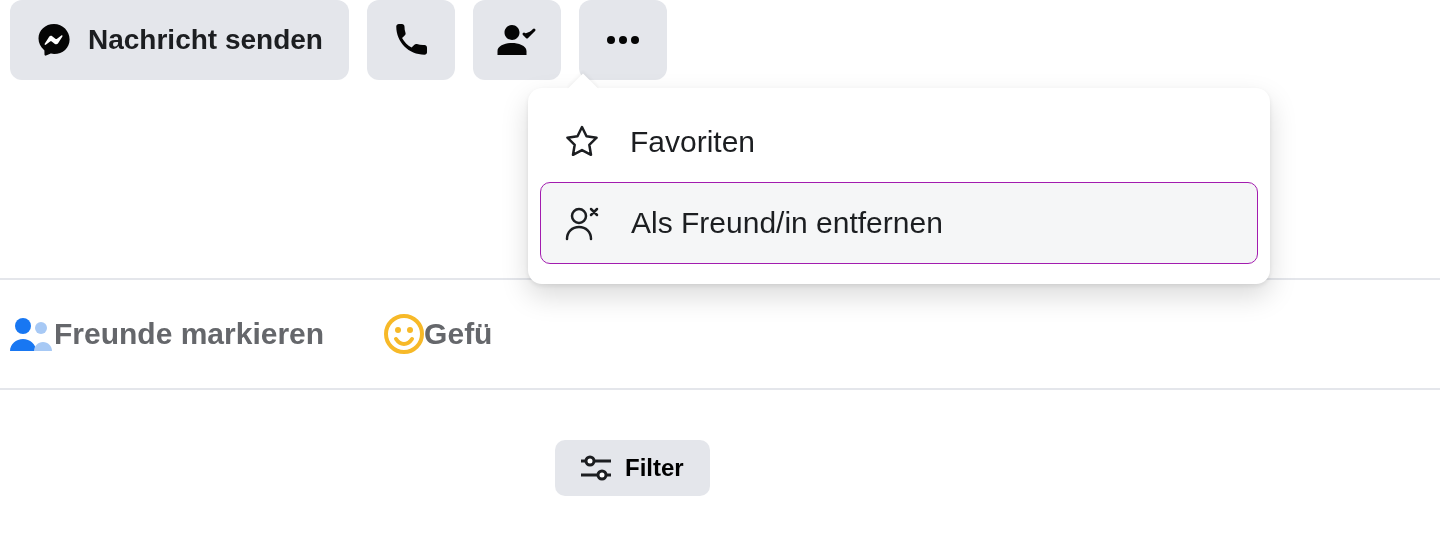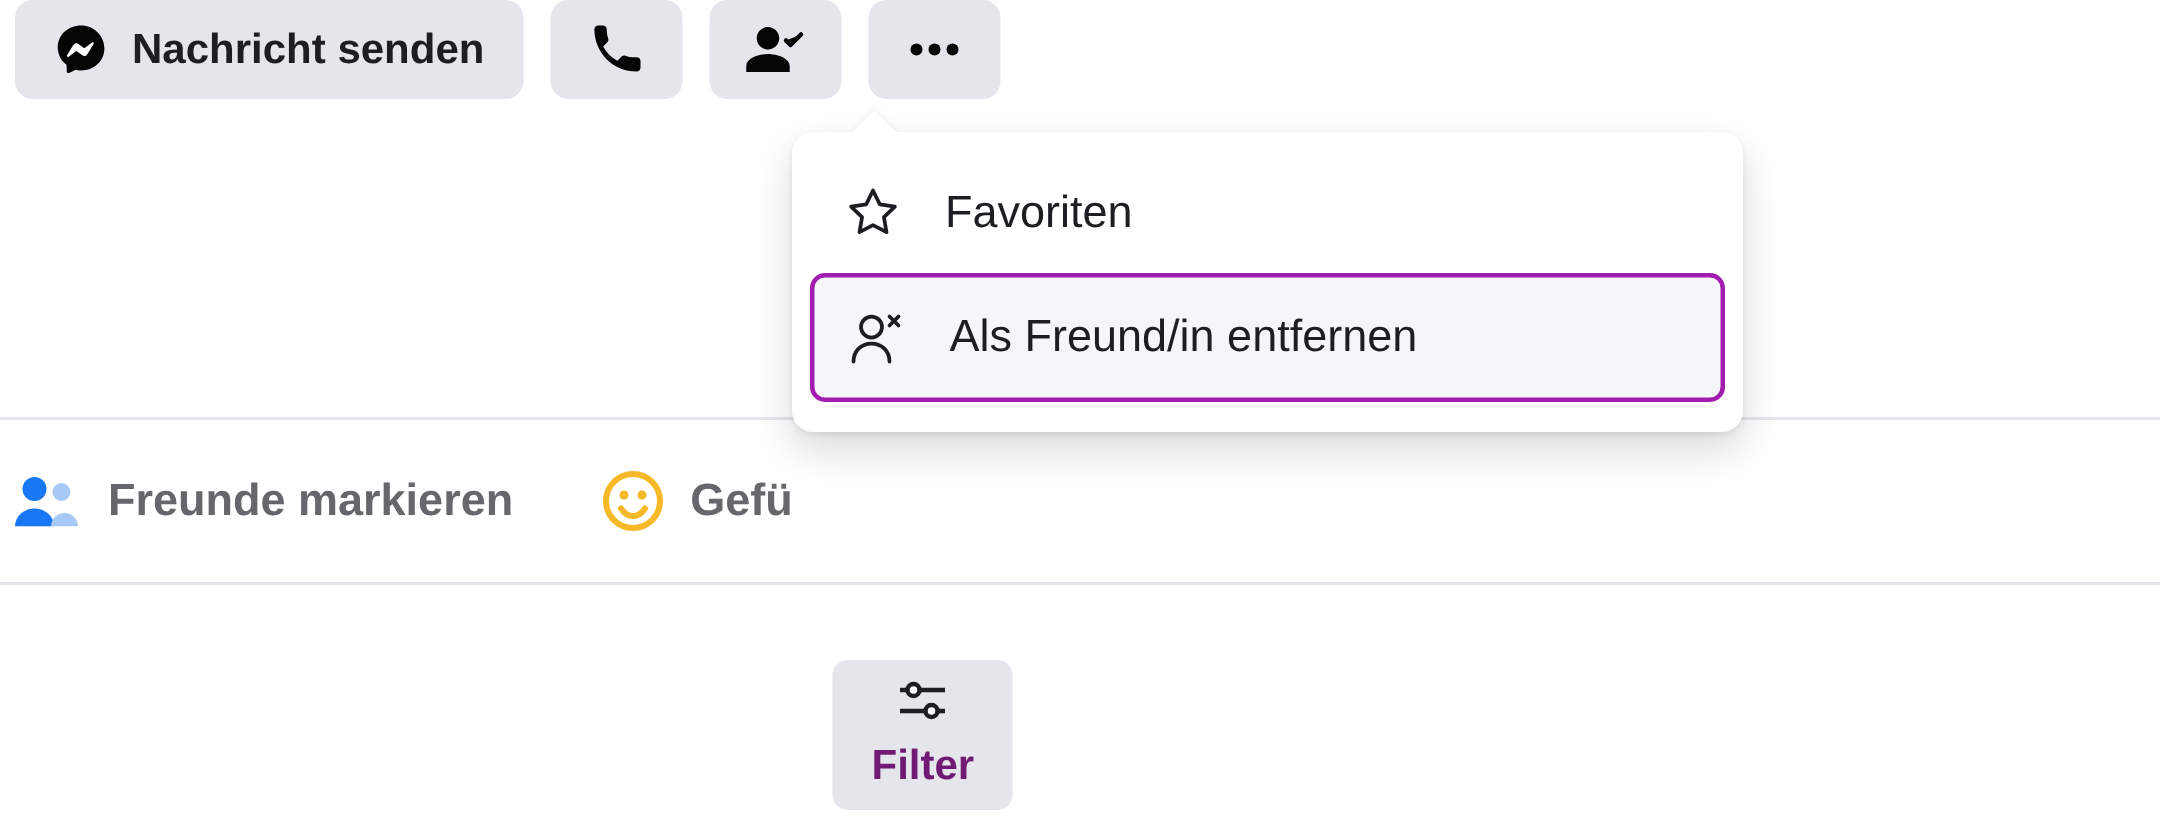--- a/index.html
+++ b/index.html
@@ -1,35 +1,35 @@
 <!DOCTYPE html>
 <html><head>
   <meta charset="utf-8">
   <style>
     * { box-sizing: border-box; margin: 0; padding: 0; }
     body { font-family: -apple-system, BlinkMacSystemFont, "Segoe UI", Helvetica, Arial, sans-serif; background: #fff; width: 1440px; height: 549px; overflow: hidden; color: #1c1e21; }
 
     .toolbar { display: flex; gap: 18px; padding: 0 10px; align-items: center; }
-    .btn { display: flex; align-items: center; justify-content: center; gap: 16px; height: 66px; background: #e4e6eb; border: none; border-radius: 12px; cursor: pointer; padding: 0 26px; font-weight: 700; font-size: 28px; color: #1c1e21; }
+    .btn { display: flex; align-items: center; justify-content: center; gap: 16px; height: 80px; background: #e4e6eb; border: none; border-radius: 12px; cursor: pointer; padding: 0 26px; font-weight: 700; font-size: 28px; color: #1c1e21; }
     .btn.icon-only { width: 88px; padding: 0; }
 
     .bg-row { position: absolute; left: 0; right: 0; }
     .bg-row.row1 { top: 100px; height: 180px; border-bottom: 2px solid #e4e6eb; background: #fff; }
     .bg-row.row2 { top: 280px; height: 110px; border-bottom: 2px solid #e4e6eb; display: flex; align-items: center; gap: 40px; padding-left: 0; }
     .bg-row.row3 { top: 390px; height: 159px; }
 
-    .action { display: flex; align-items: center; gap: 18px; font-size: 30px; font-weight: 600; color: #65676b; cursor: pointer; padding: 0 10px; }
+    .action { display: flex; align-items: center; font-size: 30px; font-weight: 600; color: #65676b; cursor: pointer; padding: 0 10px; }
     .action .ic { display: inline-flex; }
 
-    .filter-btn { position: absolute; left: 555px; top: 440px; display: flex; align-items: center; gap: 14px; background: #e4e6eb; border: none; border-radius: 10px; padding: 14px 26px; font-weight: 700; font-size: 28px; color: #701a75; cursor: pointer; flex-direction: column; }
+    .filter-btn { position: absolute; left: 555px; top: 440px; display: flex; align-items: center; gap: 14px; background: #e4e6eb; border: none; border-radius: 10px; padding: 14px 26px; font-weight: 700; font-size: 24px; color: #000000; cursor: pointer; }
 
-    .menu { position: absolute; left: 528px; top: 88px; width: 634px; background: #fff; border-radius: 14px; box-shadow: 0 12px 28px rgba(0,0,0,.15), 0 2px 4px rgba(0,0,0,.08); padding: 14px 12px 20px; }
+    .menu { position: absolute; left: 528px; top: 88px; width: 742px; background: #fff; border-radius: 14px; box-shadow: 0 12px 28px rgba(0,0,0,.15), 0 2px 4px rgba(0,0,0,.08); padding: 14px 12px 20px; }
     .menu::before { content: ""; position: absolute; top: -10px; left: 44px; width: 22px; height: 22px; background: #fff; transform: rotate(45deg); box-shadow: -2px -2px 3px rgba(0,0,0,.04); }
     .menu-item { display: flex; align-items: center; gap: 28px; padding: 22px 22px; border-radius: 10px; font-size: 30px; font-weight: 500; cursor: pointer; }
-    .menu-item.highlight { background: #f5f6f7; border: 3px solid #a21caf; border-radius: 10px; text-align: center; }
+    .menu-item.highlight { background: #f5f6f7; border: 1px solid #a21caf; border-radius: 10px; text-align: center; }
     .menu-item .ic { width: 40px; display: inline-flex; justify-content: center; }
 
     svg { display: block; }
   </style>
 </head>
 <body>
 
 <div class="toolbar">
   <button class="btn">
     <span class="ic">

